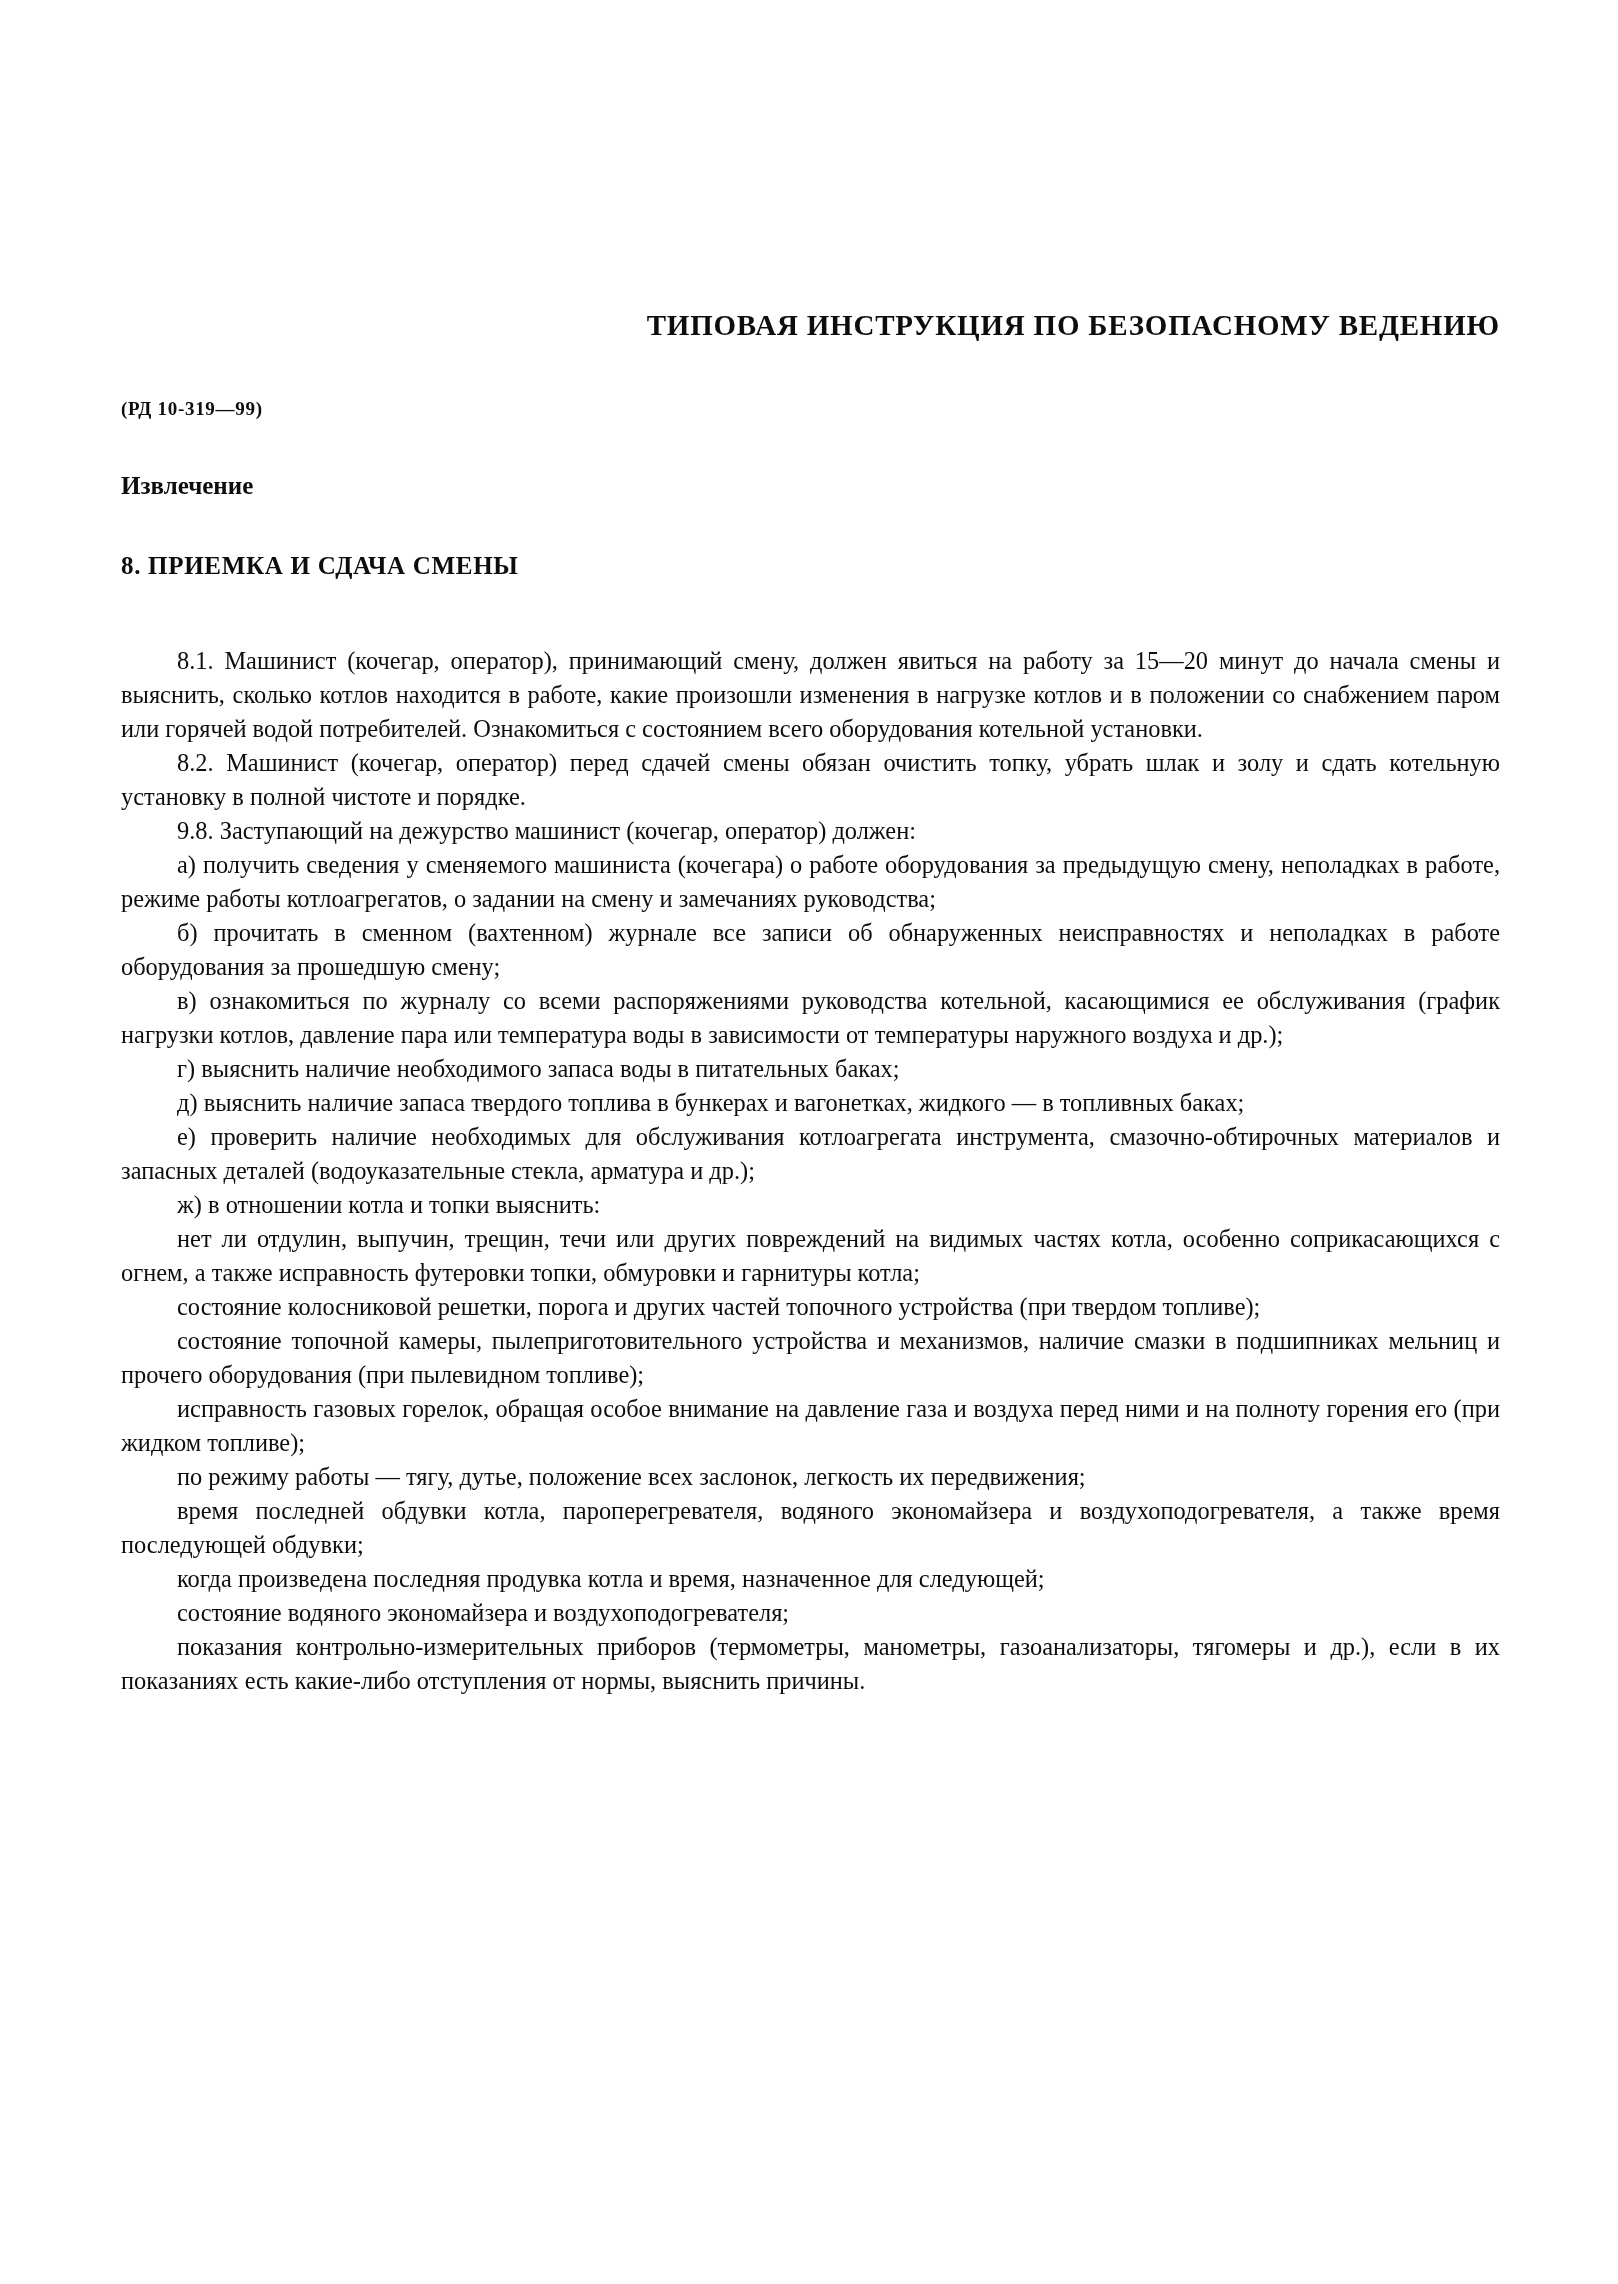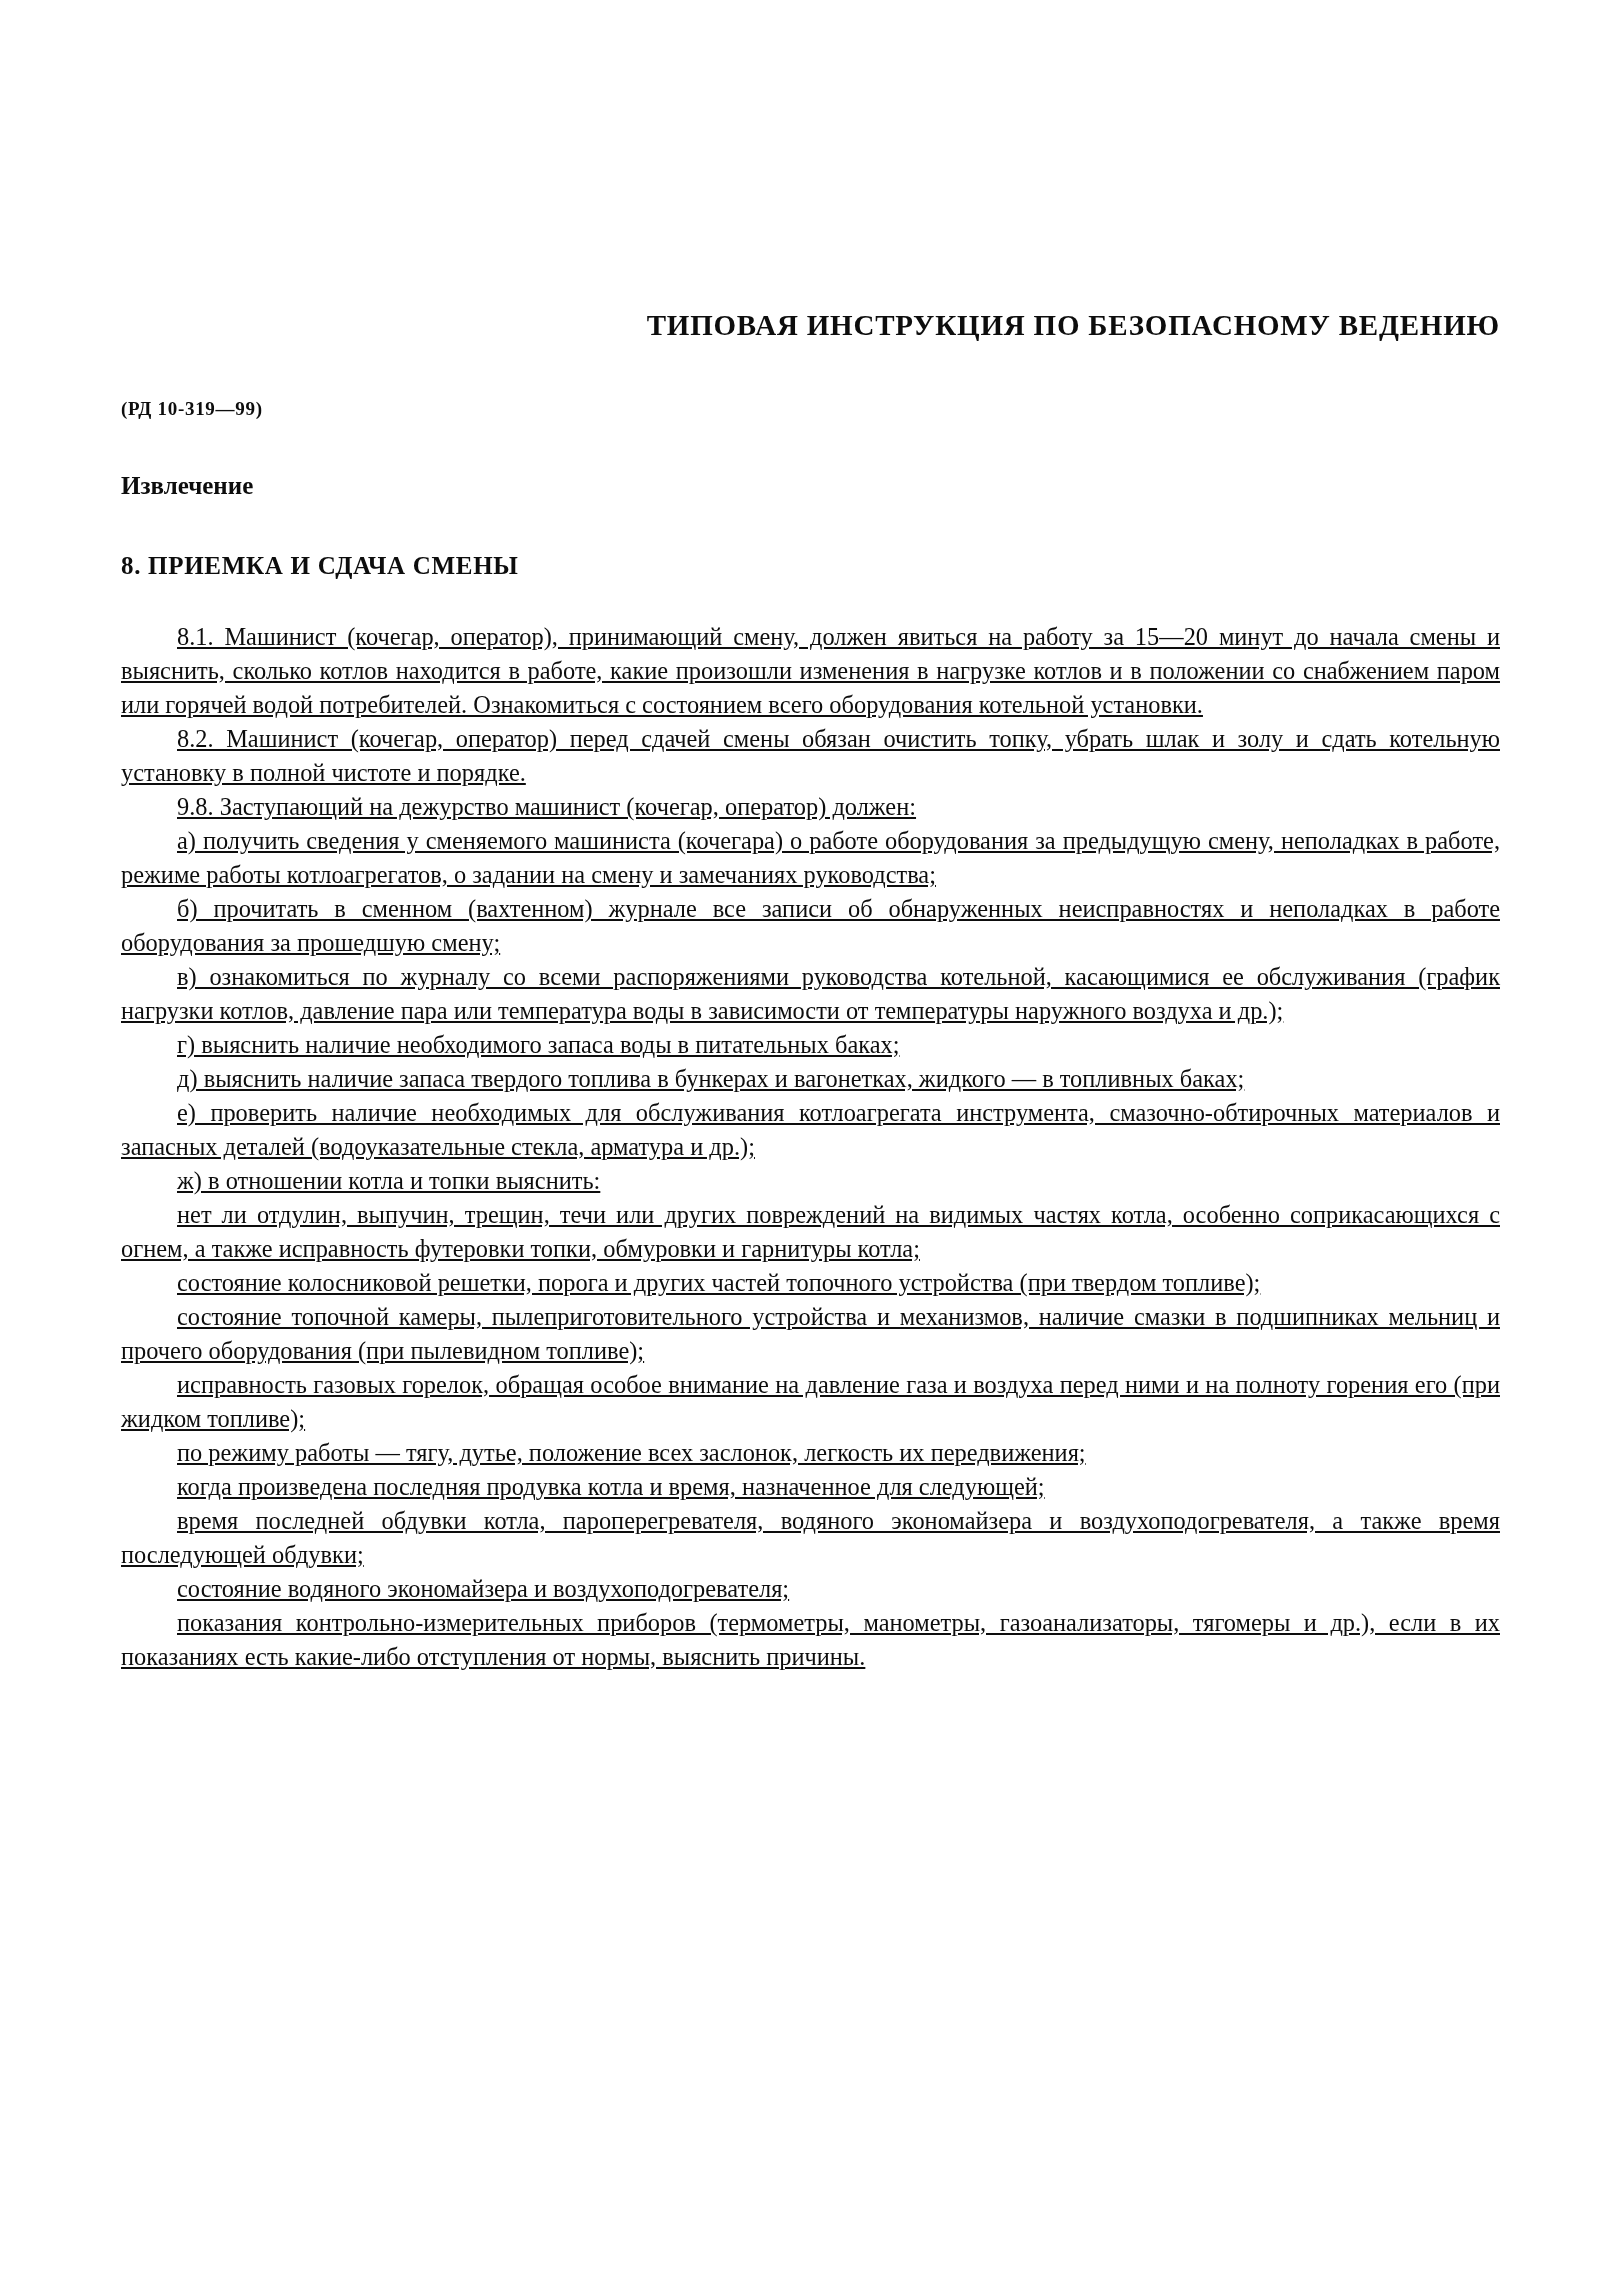--- a/index.html
+++ b/index.html
@@ -53,27 +53,26 @@
     font-size: 25px;
     margin-top: 52px;
   }
   .section-heading {
     font-weight: bold;
     font-size: 25px;
     letter-spacing: 0.7px;
     margin-top: 52px;
   }
   .body-text {
-    margin-top: 40px;
+    margin-top: 64px;
     font-size: 24.4px;
     line-height: 34px;
     text-align: justify;
     text-justify: inter-word;
     hyphens: manual;
-    text-decoration: underline;
   }
   .body-text p {
     margin: 0;
     text-indent: 56px;
   }
   .body-text p.sub {
     text-indent: 56px;
   }
 </style>
 </head>
@@ -101,21 +100,21 @@
       <p class="sub">в) ознакомиться по журналу со всеми распоряжениями руководства котельной, касающимися ее обслуживания (график нагрузки котлов, давление пара или температура воды в зависимости от температуры наружного воздуха и др.);</p>
       <p class="sub">г) выяснить наличие необходимого запаса воды в питательных баках;</p>
       <p class="sub">д) выяснить наличие запаса твердого топлива в бункерах и вагонетках, жидкого — в топливных баках;</p>
       <p class="sub">е) проверить наличие необходимых для обслуживания котлоагрегата инструмента, смазочно-обтирочных материалов и запасных деталей (водоуказательные стекла, арматура и др.);</p>
       <p class="sub">ж) в отношении котла и топки выяснить:</p>
       <p class="sub">нет ли отдулин, выпучин, трещин, течи или других повреждений на видимых частях котла, особенно соприкасающихся с огнем, а также исправность футеровки топки, обмуровки и гарнитуры котла;</p>
       <p class="sub">состояние колосниковой решетки, порога и других частей топочного устройства (при твердом топливе);</p>
       <p class="sub">состояние топочной камеры, пылеприготовительного устройства и механизмов, наличие смазки в подшипниках мельниц и прочего оборудования (при пылевидном топливе);</p>
       <p class="sub">исправность газовых горелок, обращая особое внимание на давление газа и воздуха перед ними и на полноту горения его (при жидком топливе);</p>
       <p class="sub">по режиму работы — тягу, дутье, положение всех заслонок, легкость их передвижения;</p>
+      <p class="sub">время последней обдувки котла, пароперегревателя, водяного экономайзера и воздухоподогревателя, а также время последующей обдувки;</p>
       <p class="sub">когда произведена последняя продувка котла и время, назначенное для следующей;</p>
-      <p class="sub">время последней обдувки котла, пароперегревателя, водяного экономайзера и воздухоподогревателя, а также время последующей обдувки;</p>
       <p class="sub">состояние водяного экономайзера и воздухоподогревателя;</p>
       <p class="sub">показания контрольно-измерительных приборов (термометры, манометры, газоанализаторы, тягомеры и др.), если в их показаниях есть какие-либо отступления от нормы, выяснить причины.</p>
     </div>
 
   </div>
 </div>
 
 
 </body></html>

